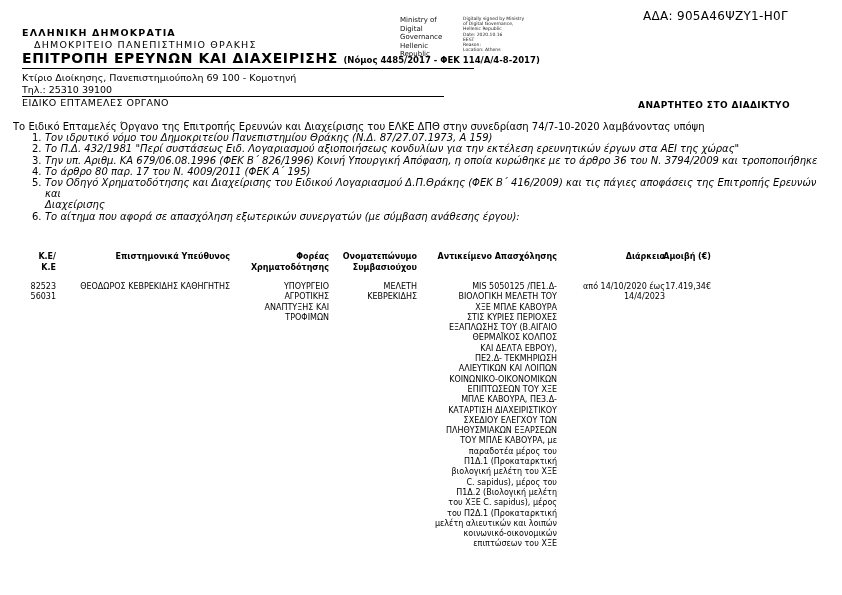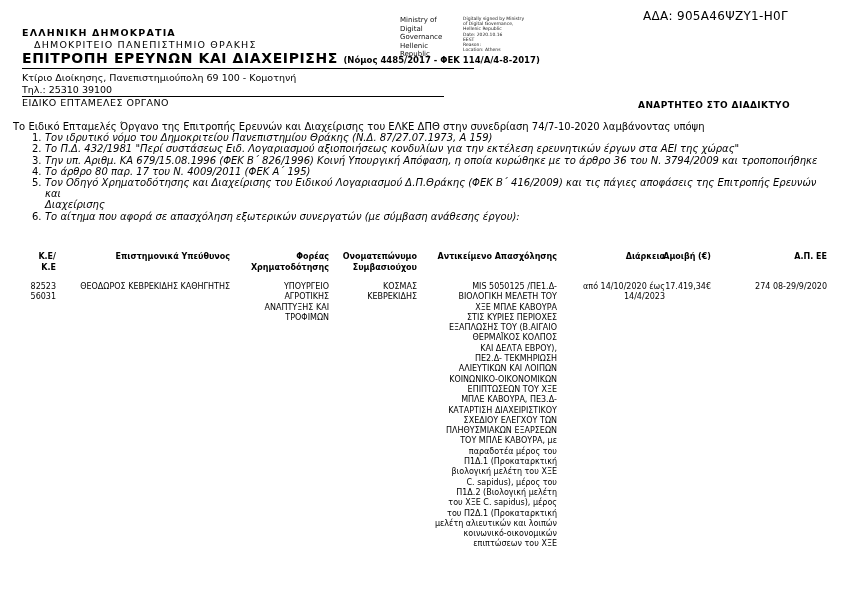--- a/index.html
+++ b/index.html
@@ -85,21 +85,21 @@
     <div class="li">
       <span class="num">1.</span>
       <div class="txt">Τον ιδρυτικό νόμο του Δημοκριτείου Πανεπιστημίου Θράκης (Ν.Δ. 87/27.07.1973, Α 159)</div>
     </div>
     <div class="li">
       <span class="num">2.</span>
       <div class="txt">Το Π.Δ. 432/1981 "Περί συστάσεως Ειδ. Λογαριασμού αξιοποιήσεως κονδυλίων για την εκτέλεση ερευνητικών έργων στα ΑΕΙ της χώρας"</div>
     </div>
     <div class="li">
       <span class="num">3.</span>
-      <div class="txt">Την υπ. Αριθμ. ΚΑ 679/15.08.1996 (ΦΕΚ Β΄ 826/1996) Κοινή Υπουργική Απόφαση, η οποία κυρώθηκε με το άρθρο 36 του Ν. 3794/2009 και τροποποιήθηκε</div>
+      <div class="txt">Την υπ. Αριθμ. ΚΑ 679/06.08.1996 (ΦΕΚ Β΄ 826/1996) Κοινή Υπουργική Απόφαση, η οποία κυρώθηκε με το άρθρο 36 του Ν. 3794/2009 και τροποποιήθηκε</div>
     </div>
     <div class="li">
       <span class="num">4.</span>
       <div class="txt">Το άρθρο 80 παρ. 17 του Ν. 4009/2011 (ΦΕΚ Α΄ 195)</div>
     </div>
     <div class="li">
       <span class="num">5.</span>
       <div class="txt">Τον Οδηγό Χρηματοδότησης και Διαχείρισης του Ειδικού Λογαριασμού Δ.Π.Θράκης (ΦΕΚ Β΄ 416/2009) και τις πάγιες αποφάσεις της Επιτροπής Ερευνών και
 Διαχείρισης</div>
     </div>
@@ -124,21 +124,21 @@
       <div class="hdr">Φορέας
 Χρηματοδότησης</div>
       <div class="val">ΥΠΟΥΡΓΕΙΟ
 ΑΓΡΟΤΙΚΗΣ
 ΑΝΑΠΤΥΞΗΣ ΚΑΙ
 ΤΡΟΦΙΜΩΝ</div>
     </div>
     <div id="c4" class="col">
       <div class="hdr">Ονοματεπώνυμο
 Συμβασιούχου</div>
-      <div class="val">ΚΟΣΜΑΣ ΚΕΒΡΕΚΙΔΗΣ</div>
+      <div class="val">ΜΕΛΕΤΗ ΚΕΒΡΕΚΙΔΗΣ</div>
     </div>
     <div id="c5" class="col">
       <div class="hdr">Αντικείμενο Απασχόλησης</div>
       <div class="val">MIS 5050125 /ΠΕ1.Δ-
 ΒΙΟΛΟΓΙΚΗ ΜΕΛΕΤΗ ΤΟΥ
 ΧΞΕ ΜΠΛΕ ΚΑΒΟΥΡΑ
 ΣΤΙΣ ΚΥΡΙΕΣ ΠΕΡΙΟΧΕΣ
 ΕΞΑΠΛΩΣΗΣ ΤΟΥ (Β.ΑΙΓΑΙΟ
 ΘΕΡΜΑΪΚΟΣ ΚΟΛΠΟΣ
 ΚΑΙ ΔΕΛΤΑ ΕΒΡΟΥ),
@@ -164,19 +164,15 @@
     </div>
     <div id="c6" class="col">
       <div class="hdr">Διάρκεια</div>
       <div class="val">από 14/10/2020 έως
 14/4/2023</div>
     </div>
     <div id="c7" class="col">
       <div class="hdr">Αμοιβή (€)</div>
       <div class="val">17.419,34€</div>
     </div>
-    <div id="c8" class="col">
-      <div class="hdr">Α.Π. ΕΕ</div>
-      <div class="val">274 08-29/9/2020</div>
-    </div>
   </div>
 
 </div>
 
 </body></html>

